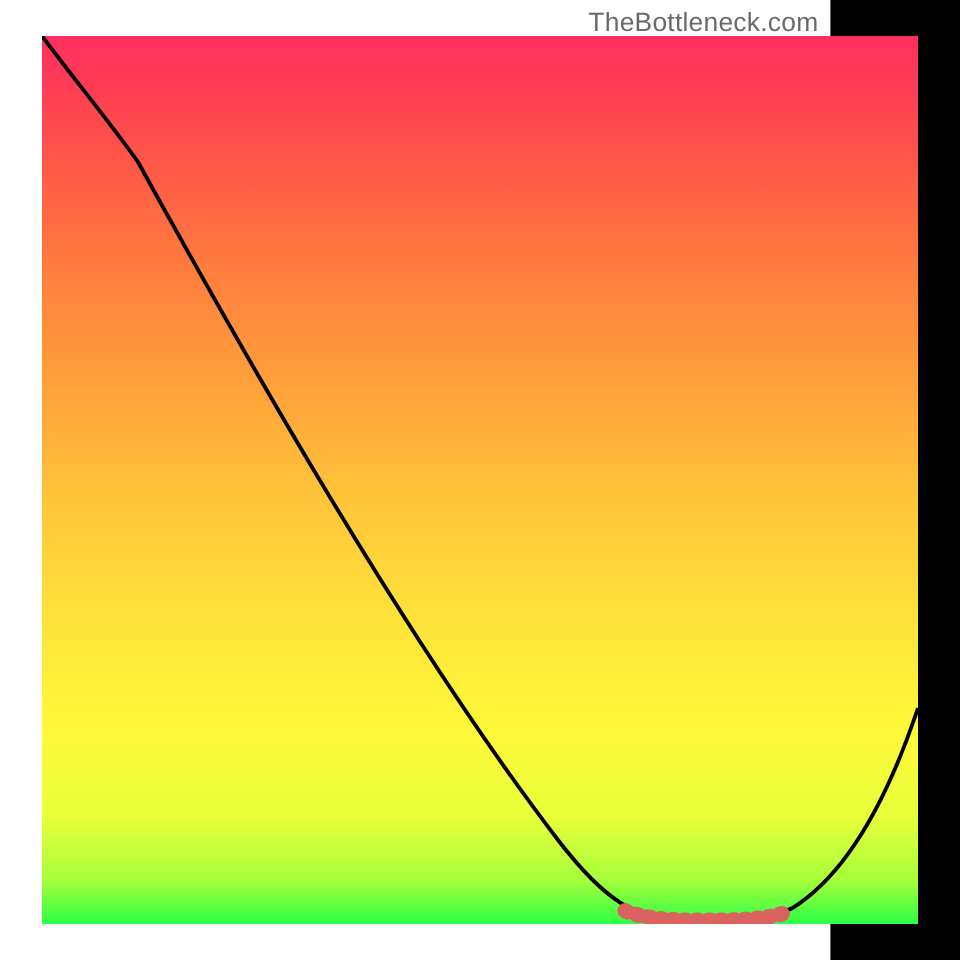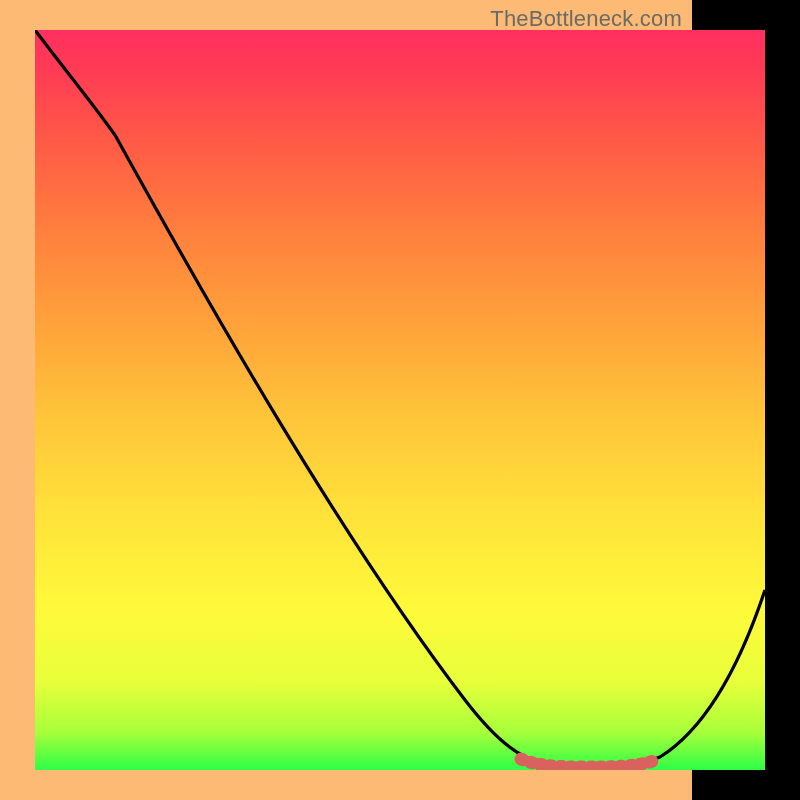--- a/index.html
+++ b/index.html
@@ -10,21 +10,21 @@
     background: #000;
     overflow: hidden;
     font-family: Arial, Helvetica, sans-serif;
   }
   .frame {
     position: absolute;
     left: 0;
     top: 0;
     width: 692px;
     height: 800px;
-    background: #fdba74;
+    background: #ffffff;
   }
   .plot-area {
     position: absolute;
     left: 35px;
     top: 30px;
     width: 730px;
     height: 740px;
     
     background: linear-gradient(to top,
       #2dff47 0%,

